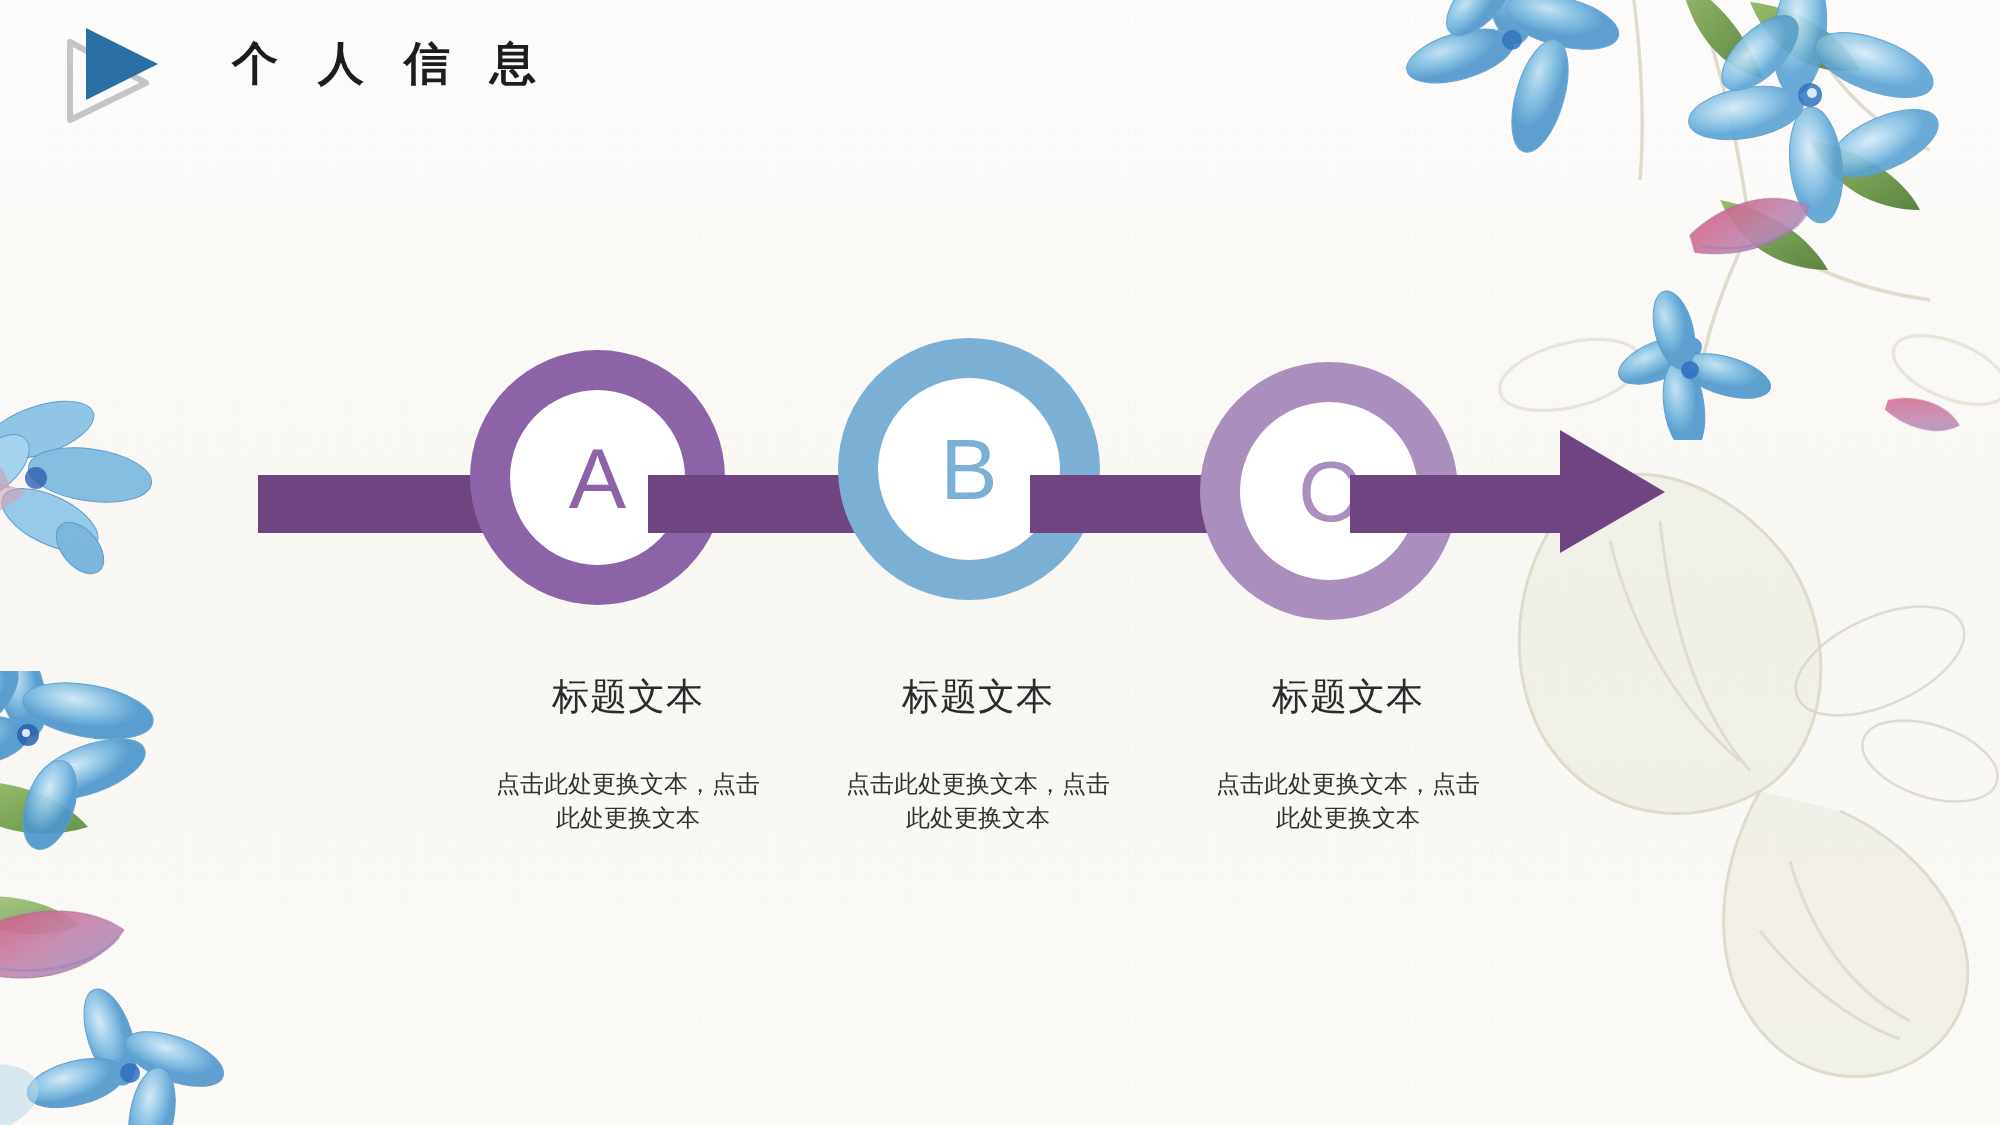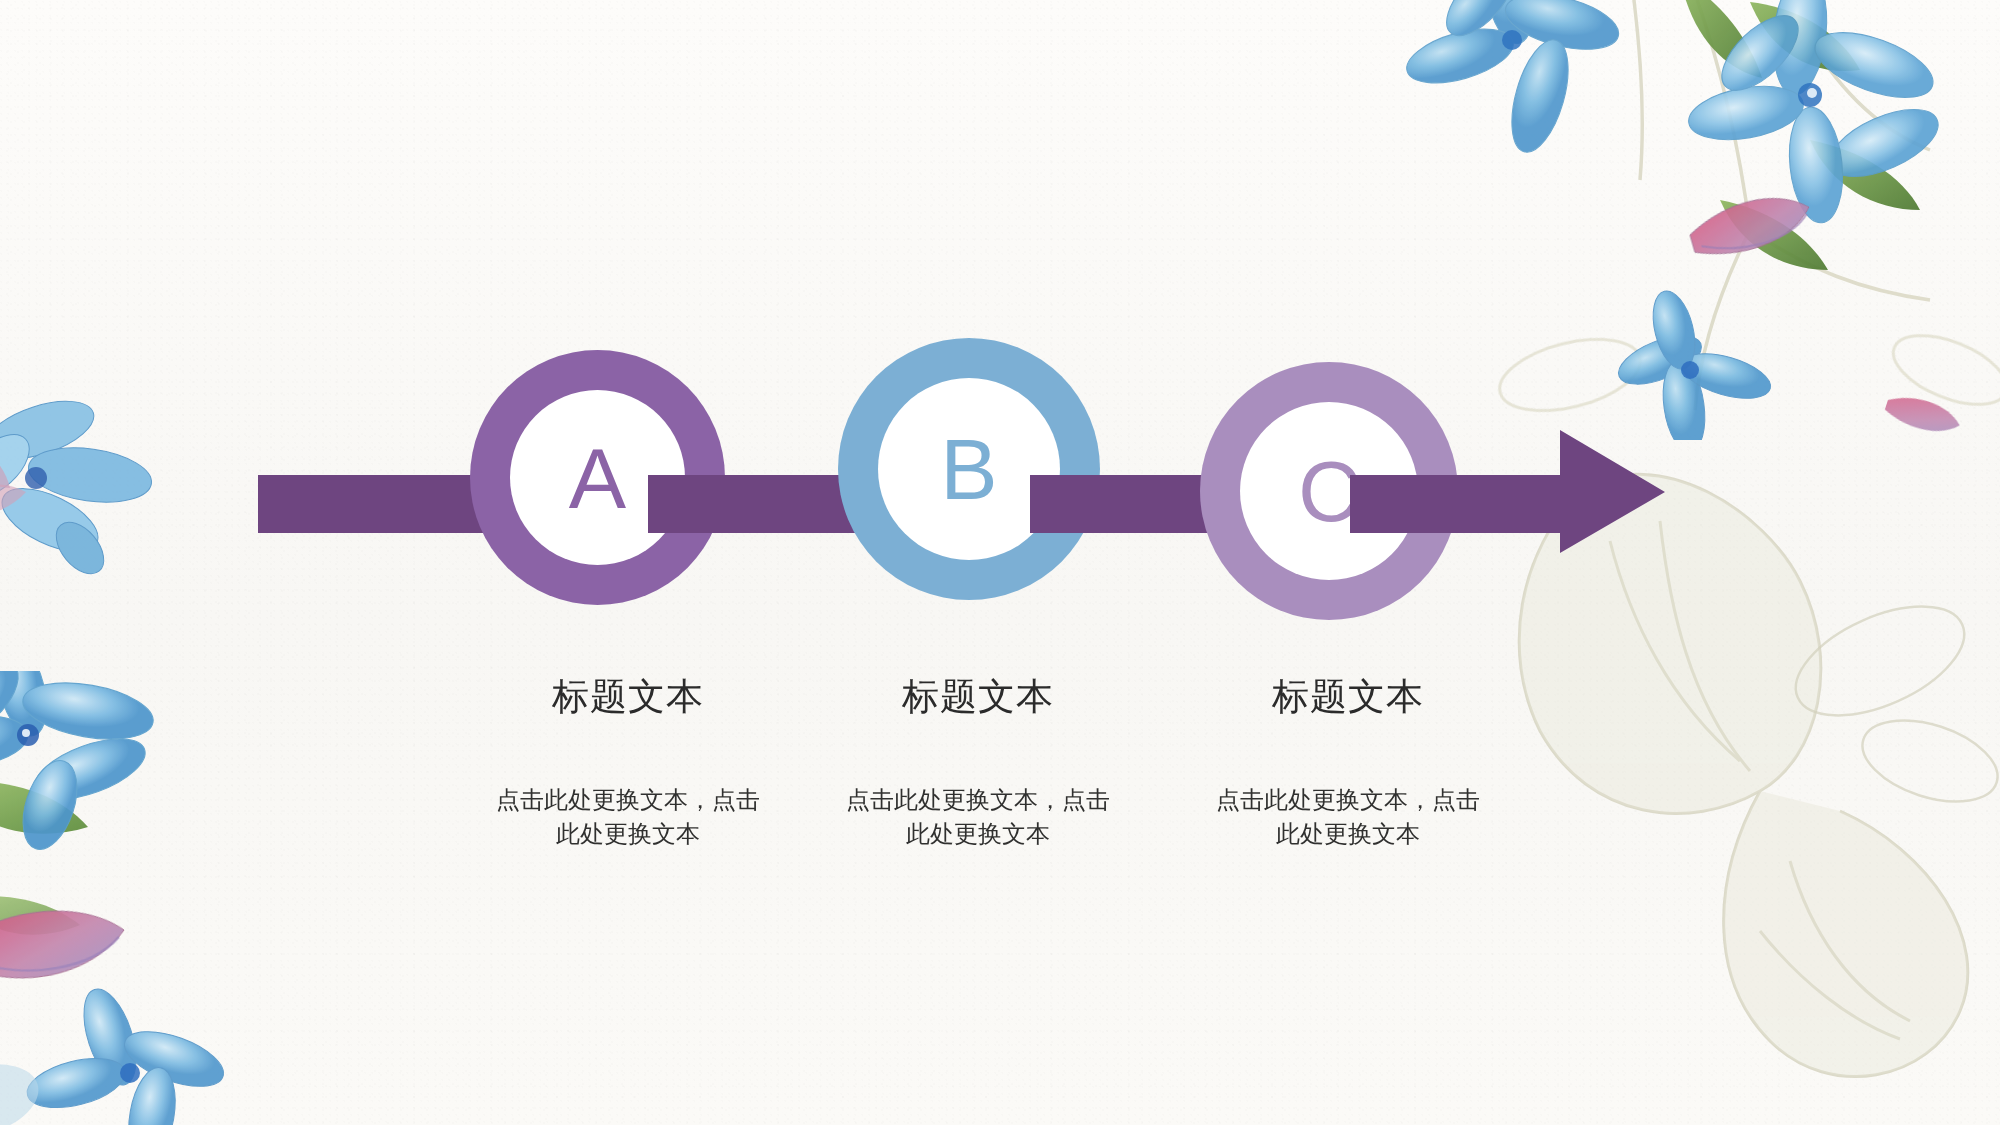--- a/index.html
+++ b/index.html
@@ -105,21 +105,21 @@
   }
   .caption-heading {
     font-size: 37px;
     color: #2b2b2b;
     font-weight: 400;
     letter-spacing: 1px;
     font-family: Liberation Serif, serif;
     white-space: nowrap;
   }
   .caption-body {
-    margin-top: 61px;
+    margin-top: 45px;
     font-size: 24px;
     line-height: 1.42;
     color: #30302f;
     font-family: "DejaVu Sans", "Liberation Sans", sans-serif;
   }
 
   
   .deco {
     position: absolute;
     pointer-events: none;
@@ -315,20 +315,29 @@
         </g>
         <circle cx="0" cy="2" r="10" fill="#2f6fc0" opacity="0.85"></circle>
       </g>
 
       <g opacity="0.55" fill="#bcd9ea">
         <ellipse cx="40" cy="430" rx="60" ry="34" transform="rotate(-16 40 430)"></ellipse>
       </g>
     </svg>
   </div>
 
+  <div class="header">
+    <div class="logo-mark">
+      <svg width="110" height="104" viewBox="0 0 110 104">
+        <polygon points="8,20 8,98 84,61" fill="none" stroke="#c4c4c4" stroke-width="6" stroke-linejoin="round"></polygon>
+        <polygon points="24,6 24,78 96,42" fill="#2A6FA3"></polygon>
+      </svg>
+    </div>
+    <div class="slide-title">个 人 信 息</div>
+  </div>
 
   <div class="process">
 
     <svg class="arrow-svg" width="2000" height="1125">
 
       <path d="M258 475 L1560 475 L1560 430 L1665 492 L1560 553 L1560 508 L258 508 Z" fill="#6E4580"></path>
 
       <rect x="640" y="475" width="330" height="58" fill="#6E4580"></rect>
 
       <rect x="1180" y="475" width="400" height="58" fill="#6E4580"></rect>

